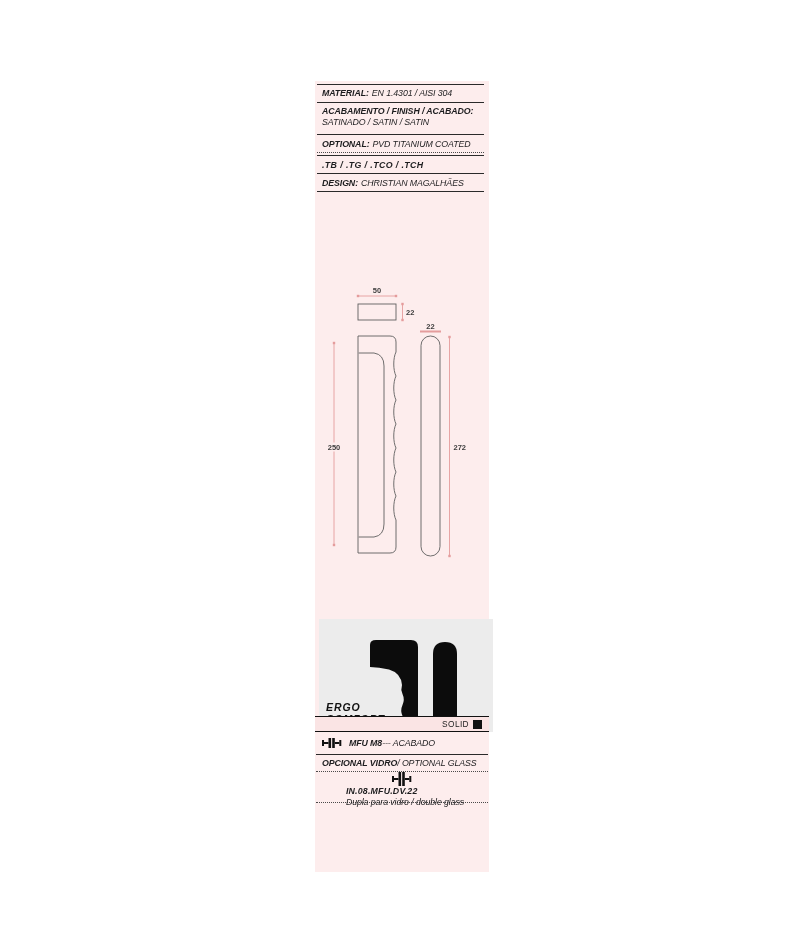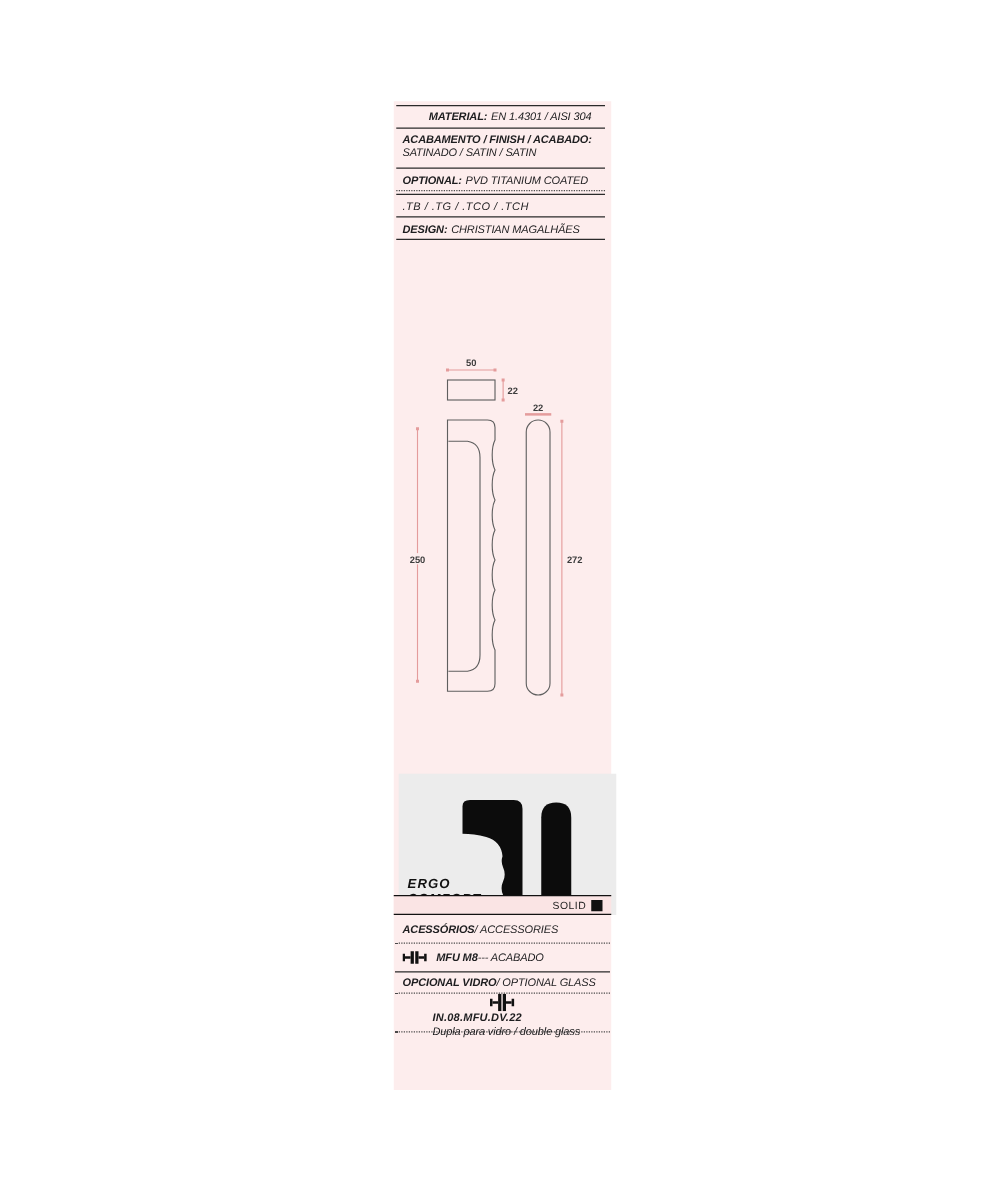--- a/index.html
+++ b/index.html
@@ -14,22 +14,22 @@
   }
   
   .spec{position:absolute;left:2px;right:5px;top:3px;}
   .ln{height:0;border-top:1.2px solid #2a2a2a;}
   .ln.dot{border-top:1px dotted #4a4a4a;}
   .spacer{height:2px;}
   .srow{display:flex;align-items:center;padding-left:5px;font-size:8.8px;font-style:italic;letter-spacing:-0.1px;white-space:nowrap;}
   .srow .lbl{font-weight:bold;}
   .srow .val{margin-left:3px;}
   .srow.twoline{display:block;padding-top:3.5px;line-height:10.5px;}
-  .srow.codes .val{font-weight:normal;margin-left:0;letter-spacing:0.4px;text-align:right;}
-  .h17{height:16.8px;margin-left:21px;} .h28{height:27.6px;} .h18{height:17.5px;} .h16{height:16.5px;}
+  .srow.codes .val{font-weight:bold;margin-left:0;letter-spacing:0.4px;text-align:right;}
+  .h17{height:16.8px;} .h28{height:27.6px;} .h18{height:17.5px;} .h16{height:16.5px;}
   
   .drawing{position:absolute;left:0;top:199px;}
   
   .band{position:absolute;left:4px;top:538px;width:174px;height:113px;background:#ececec;overflow:hidden;}
   .brand{position:absolute;left:7px;bottom:7px;font-weight:bold;font-style:italic;font-size:10.5px;line-height:11.5px;letter-spacing:0.9px;color:#111;}
   .logoart{position:absolute;left:0;top:0;}
   
   .solidbar{
     position:absolute;left:0;top:635px;width:174px;height:16px;box-sizing:border-box;
     background:#fae4e4;border-top:1.4px solid #111;border-bottom:1.4px solid #111;
@@ -152,24 +152,20 @@
       <div>COMFORT</div>
     </div>
   </div>
 
   <div class="solidbar">
     <span class="txt">SOLID</span>
     <span class="sq"></span>
   </div>
 
   <div class="acc">
-    <div class="arow rdot ah23">
-      <span class="b">ACESSÓRIOS</span>
-        <span> / ACCESSORIES</span>
-    </div>
     <div class="arow rsolid ah23">
       <span class="icon">
         <svg width="20" height="12" viewBox="0 0 20 12" fill="#111">
           <rect x="0" y="3" width="2" height="6"></rect>
           <rect x="2" y="5" width="4.5" height="2"></rect>
           <rect x="6.5" y="1" width="2.6" height="10"></rect>
           <rect x="10.2" y="1" width="2.6" height="10"></rect>
           <rect x="12.8" y="5" width="4.5" height="2"></rect>
           <rect x="17.3" y="3" width="2" height="6"></rect>
         </svg>

